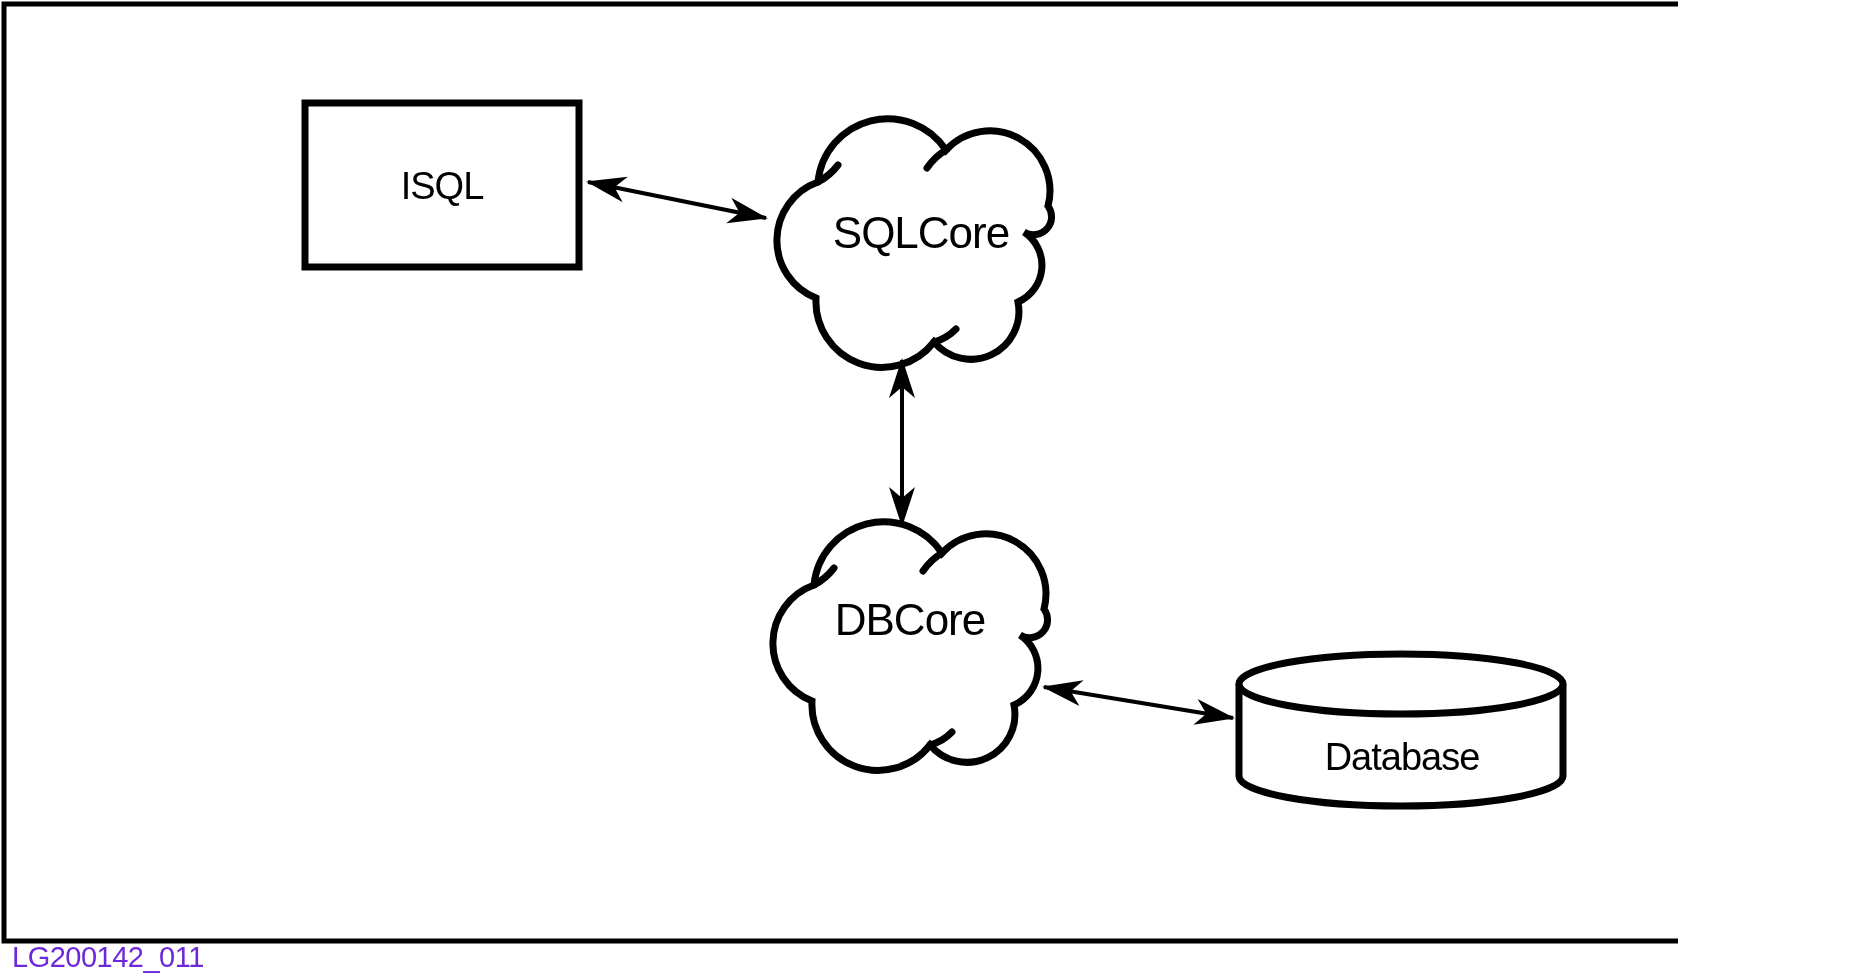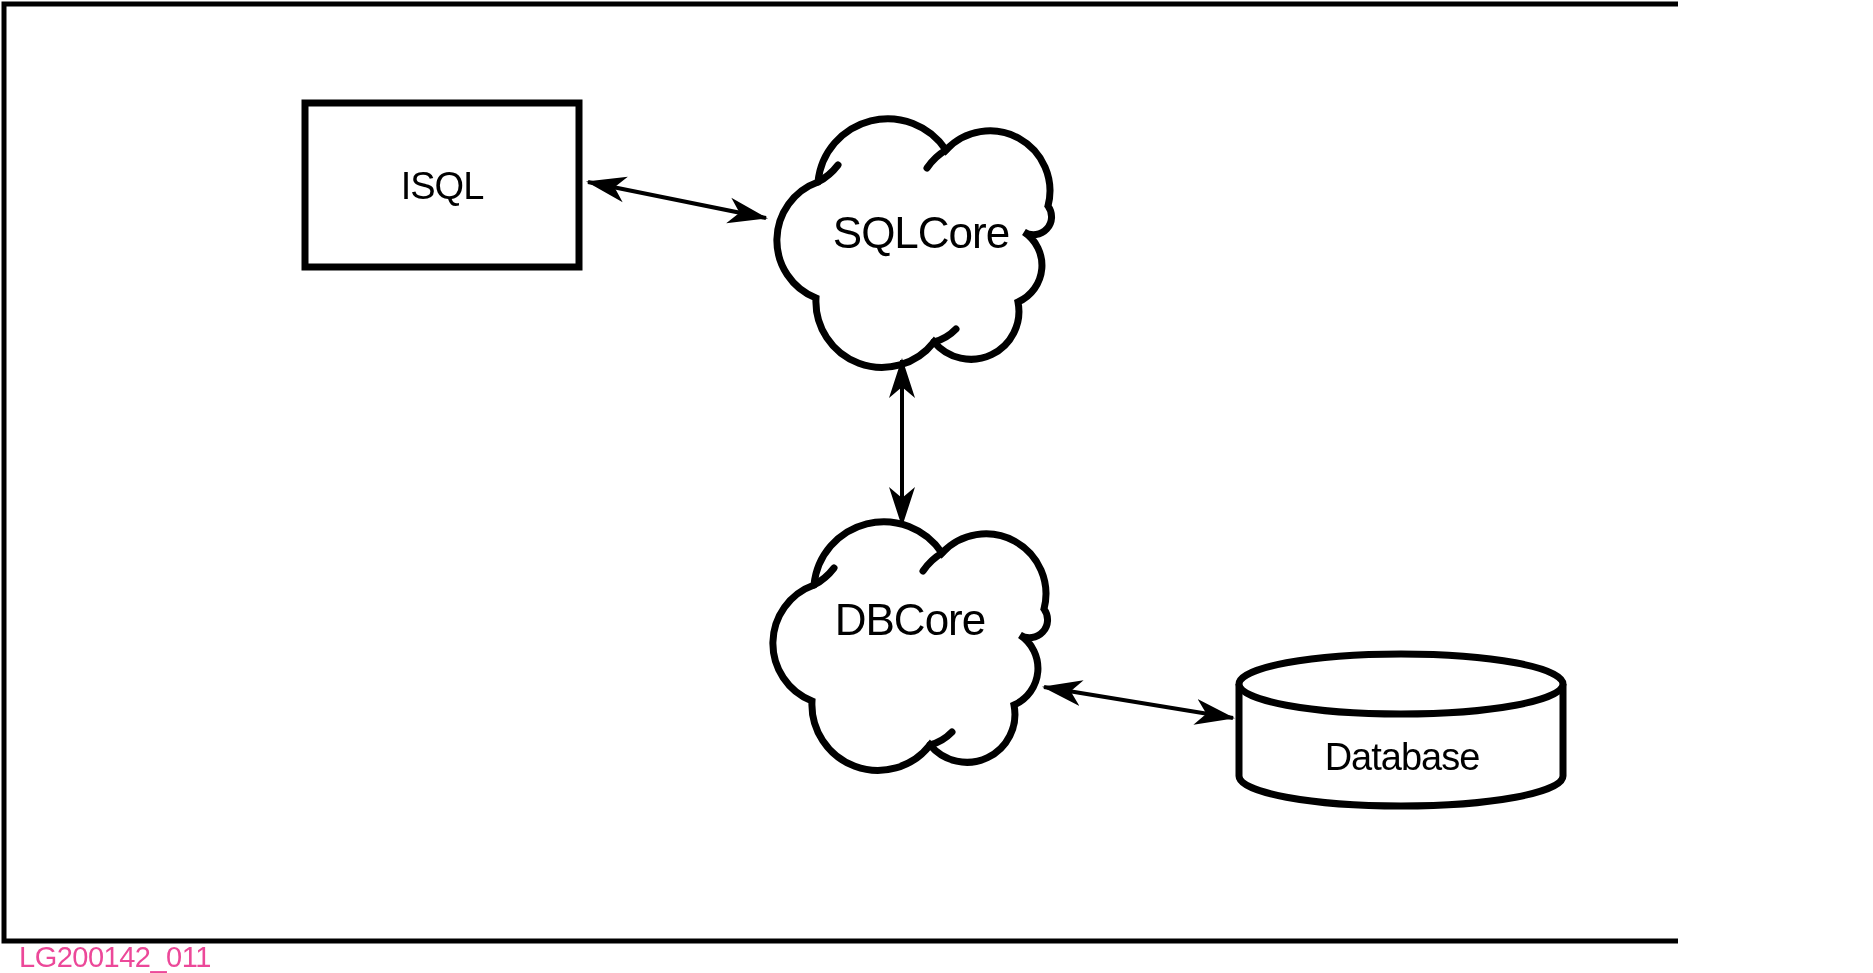--- a/index.html
+++ b/index.html
@@ -23,26 +23,26 @@
     transform: translate(-50%, -50%);
     font-size: 44px;
     letter-spacing: -1px;
     color: #000000;
     white-space: nowrap;
     font-weight: 400;
   }
   .node-label.small { font-size: 38px; }
   .figure-id {
     position: absolute;
-    left: 19px;
+    left: 12px;
     top: 941px;
     font-size: 29px;
     letter-spacing: -0.5px;
     line-height: 32px;
-    color: #ec4899;
+    color: #6d28d9;
     white-space: nowrap;
   }
   .ink-stroke { stroke: #000000; fill: none; }
 </style>
 </head>
 <body>
 
 <div class="page">
 
   <svg class="diagram-layer" viewBox="0 0 1873 973" xmlns="http://www.w3.org/2000/svg">

